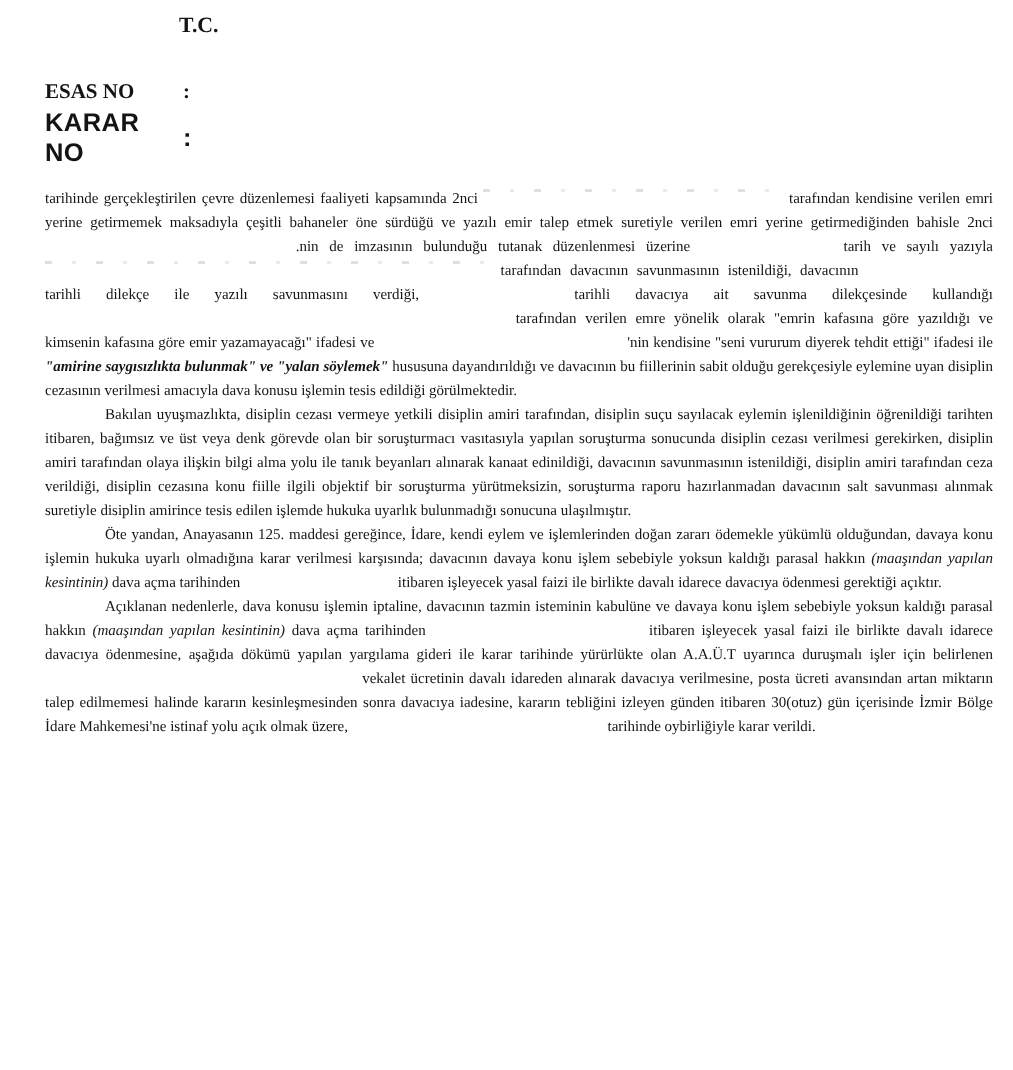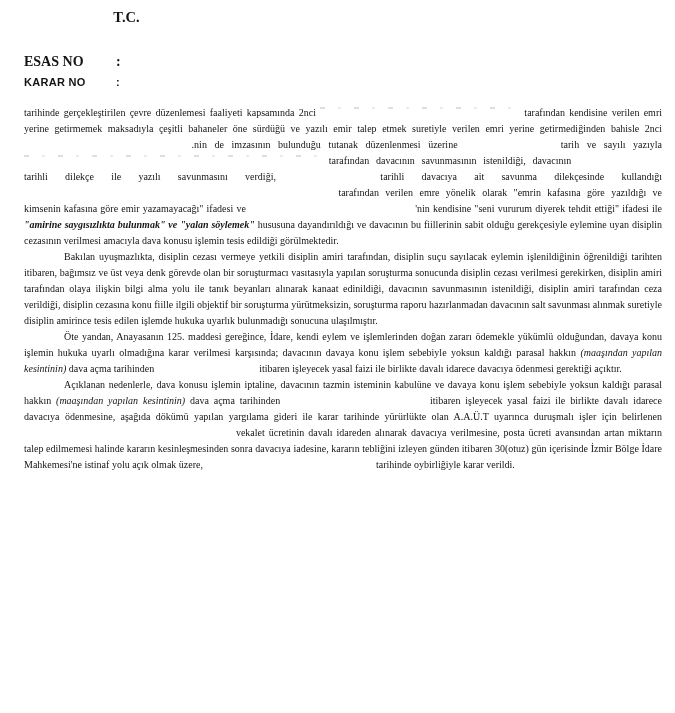--- a/index.html
+++ b/index.html
@@ -2,33 +2,33 @@
 <html><head>
 <meta charset="utf-8">
 <style>
   html,body{margin:0;padding:0;background:#ffffff;}
   body{
     width:675px;height:713px;overflow:hidden;
     font-family:"Liberation Serif","DejaVu Serif",serif;
     color:#141414;
     -webkit-font-smoothing:antialiased;
   }
-  .page{padding:8px 13px 0 4px;margin-left:20px;}
+  .page{padding:8px 13px 0 30px;}
   .court-header{
     width:205px;
     text-align:center;
     font-weight:bold;
     font-size:14.5px;
     line-height:18px;
     margin:0 0 26px 0;
   }
   .case-block{margin:0 0 13px 0;}
   .case-row{display:flex;font-weight:bold;font-size:14px;line-height:20px;align-items:center;}
   .case-row .case-label{width:92px;}
-  .case-row.sans{font-family:"Liberation Sans","DejaVu Sans",sans-serif;font-size:11px;letter-spacing:.3px;}
+  .case-row.sans{font-family:"Liberation Sans","DejaVu Sans",sans-serif;font-size:17px;letter-spacing:.3px;}
   .doc-body{font-size:10px;line-height:16px;}
   .para{margin:0;text-align:justify;}
   .seg.normal{font-style:normal;font-weight:normal;}
   .seg.bold{font-weight:normal;}
   .seg.italic{font-style:italic;}
   .seg.bold-italic{font-weight:bold;font-style:italic;}
   .gap{
     display:inline-block;
     height:2px;
     vertical-align:baseline;

